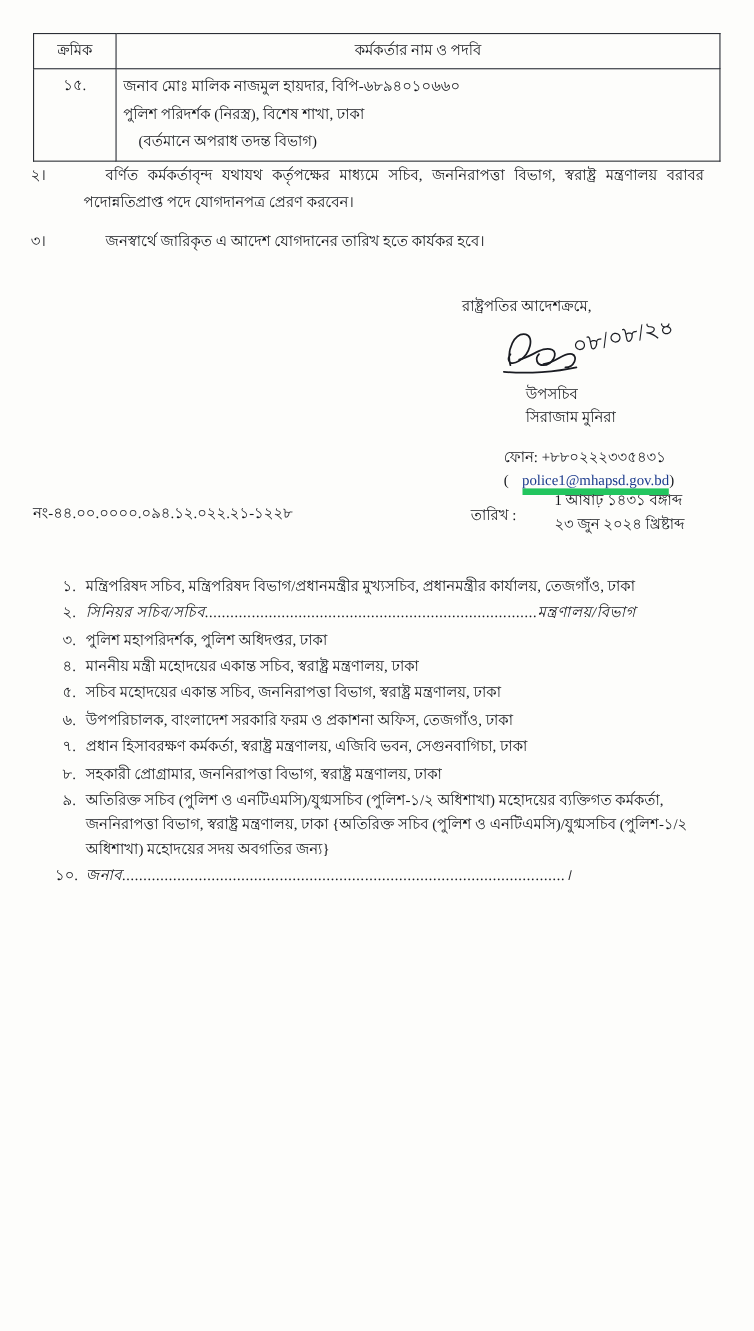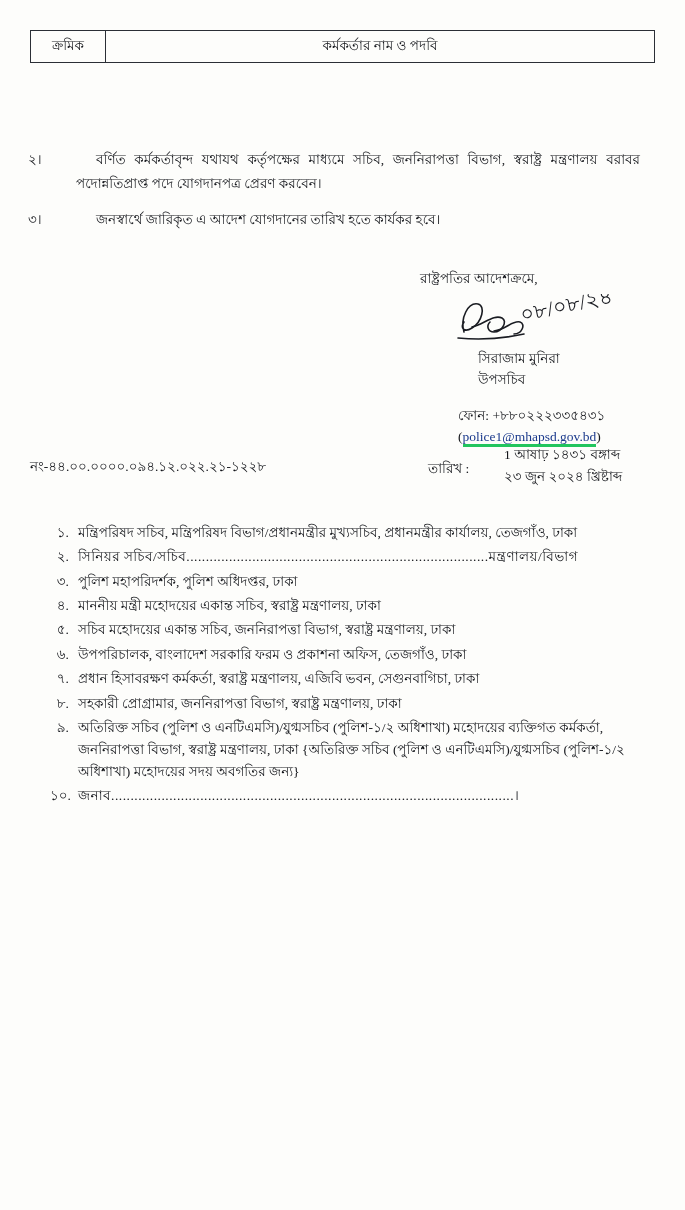--- a/index.html
+++ b/index.html
@@ -81,22 +81,23 @@
     height: 50px;
     position: relative;
     margin-left: 30px;
   }
   .sig-scribble svg { position: absolute; left: 0; top: -4px; }
   .sig-name { margin-left: 58px; }
   .sig-desig { margin-left: 58px; }
   .sig-phone { margin-top: 14px; margin-left: 38px; }
   .sig-email { margin-left: 38px; }
   .sig-email span {
-    border-bottom: 3px solid #22c55e;
+    border-bottom: 6px solid #22c55e;
     color: #1b3a8c;
+    margin-left: 12px;
   }
 
   
   .memo-no {
     position: absolute;
     left: 30px;
     top: 456px;
     font-size: 13.5px;
     white-space: nowrap;
     font-family: Liberation Serif, serif;
@@ -144,32 +145,40 @@
     width: 28px;
     flex: 0 0 28px;
     text-align: right;
     padding-right: 9px;
     box-sizing: border-box;
   }
   .copy-text {
     flex: 1 1 auto;
     text-align: left;
   }
-  .dotfill { letter-spacing: 0.5px; }
+  .dotfill { letter-spacing: 0.5px; font-style: italic; }
 </style>
 </head>
 <body>
 
 <div class="page">
 
   <table class="officer-table">
     <tbody>
       <tr class="head-row">
         <td class="col-serial">ক্রমিক</td>
         <td class="col-name">কর্মকর্তার নাম ও পদবি</td>
+      </tr>
+      <tr>
+        <td class="cell-serial">১৫.</td>
+        <td class="cell-lines">
+          <div>জনাব মোঃ মালিক নাজমুল হায়দার, বিপি-৬৮৯৪০১০৬৬০</div>
+          <div>পুলিশ পরিদর্শক (নিরস্ত্র), বিশেষ শাখা, ঢাকা</div>
+          <div class="indent-1">(বর্তমানে অপরাধ তদন্ত বিভাগ)</div>
+        </td>
       </tr>
     </tbody>
   </table>
 
   <div class="para" id="para2">
     <span class="num">২।</span>
     <div class="body">বর্ণিত কর্মকর্তাবৃন্দ যথাযথ কর্তৃপক্ষের মাধ্যমে সচিব, জননিরাপত্তা বিভাগ, স্বরাষ্ট্র মন্ত্রণালয় বরাবর পদোন্নতিপ্রাপ্ত পদে যোগদানপত্র প্রেরণ করবেন।</div>
   </div>
 
   <div class="para" id="para3">
@@ -183,22 +192,22 @@
       <svg width="190" height="56" viewBox="0 0 190 56" xmlns="http://www.w3.org/2000/svg">
         <g fill="none" stroke="#1a1c22" stroke-width="1.6" stroke-linecap="round">
           <path d="M14 38 C10 24, 18 8, 28 10 C36 12, 32 28, 22 34 C14 39, 10 34, 14 28"></path>
           <path d="M22 33 C34 30, 44 20, 52 24 C58 27, 52 38, 44 38 C38 38, 36 32, 40 28"></path>
           <path d="M44 37 C56 36, 62 26, 70 28 C76 30, 72 40, 64 40"></path>
           <path d="M8 44 C30 46, 56 44, 74 40"></path>
         </g>
         <text x="72" y="28" font-family="Liberation Serif, serif" font-size="21" fill="#1a1c22" transform="rotate(-12 72 28)">০৮/০৮/২৪</text>
       </svg>
     </div>
+    <div class="sig-line sig-desig">উপসচিব</div>
     <div class="sig-line sig-name">সিরাজাম মুনিরা</div>
-    <div class="sig-line sig-desig">উপসচিব</div>
     <div class="sig-line sig-phone">ফোন: +৮৮০২২২৩৩৫৪৩১</div>
     <div class="sig-line sig-email">(<span>police1@mhapsd.gov.bd</span>)</div>
   </div>
 
   <div class="memo-no">নং-৪৪.০০.০০০০.০৯৪.১২.০২২.২১-১২২৮</div>
 
   <div class="date-block">
     <span class="date-label">তারিখ :</span>
     <div class="date-values">
       <div>1 আষাঢ় ১৪৩১ বঙ্গাব্দ</div>

